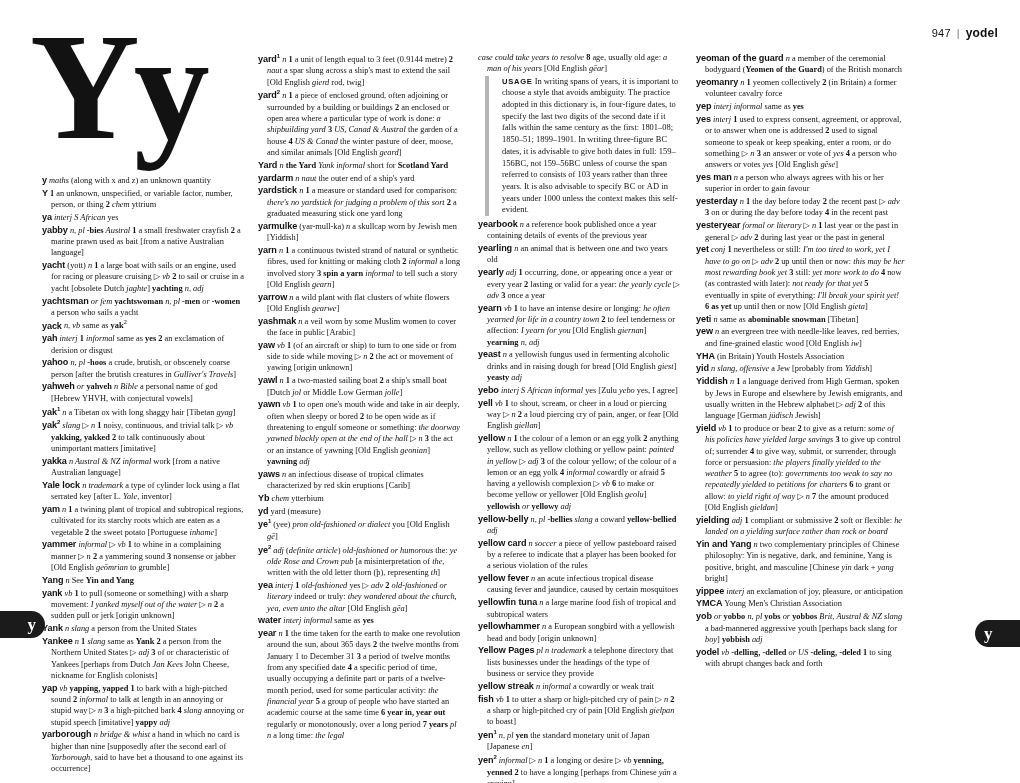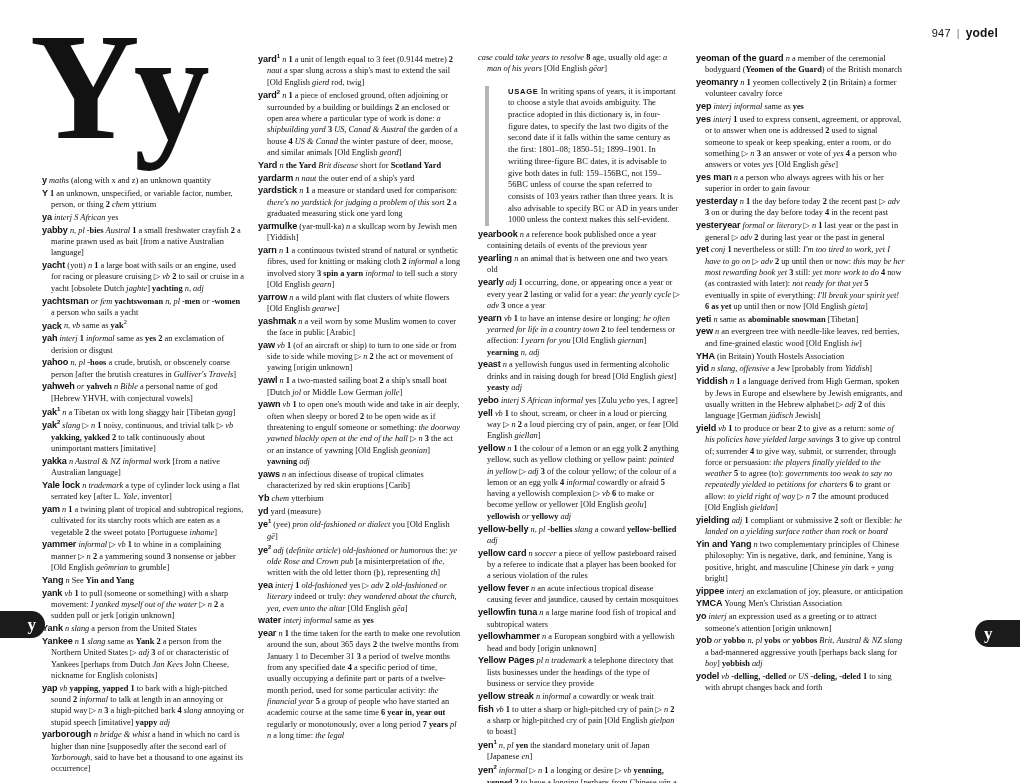--- a/index.html
+++ b/index.html
@@ -45,21 +45,21 @@
     margin:0 0 .5px 0;
     padding-left:9px;
     text-indent:-9px;
   }
   .hw{font-family:"Liberation Sans","DejaVu Sans",sans-serif;font-weight:700;font-size:9.1px;letter-spacing:-.1px;}
   .hw sup{font-size:6px;vertical-align:super;font-weight:700;}
   .sc{font-variant:small-caps;letter-spacing:.2px;}
 
   
   .usage{
-    margin:11px 0 2px 0; padding-left:19px; text-indent:0;
+    margin:1px 0 2px 0; padding-left:13px; text-indent:0;
     border-left:4px solid #b6b6b6;
     margin-left:7px;
     font-size:8.45px; line-height:1.385;
   }
   .usage .tag{
     font-family:"Liberation Sans","DejaVu Sans",sans-serif;
     font-weight:700;font-size:7.6px;letter-spacing:.7px;
   }
 
   
@@ -111,21 +111,21 @@
         <p class="entry"><span class="hw">Yang</span><span class="def"> <i>n</i> See <b>Yin and Yang</b></span></p>
         <p class="entry"><span class="hw">yank</span><span class="def"> <i>vb</i> <b>1</b> to pull (someone or something) with a sharp movement: <i>I yanked myself out of the water</i> ▷ <i>n</i> <b>2</b> a sudden pull or jerk  [origin unknown]</span></p>
         <p class="entry"><span class="hw">Yank</span><span class="def"> <i>n slang</i>  a person from the United States</span></p>
         <p class="entry"><span class="hw">Yankee</span><span class="def"> <i>n</i> <b>1</b> <i>slang</i> same as <b>Yank</b> <b>2</b> a person from the Northern United States ▷ <i>adj</i> <b>3</b> of or characteristic of Yankees  [perhaps from Dutch <i>Jan Kees</i> John Cheese, nickname for English colonists]</span></p>
         <p class="entry"><span class="hw">yap</span><span class="def"> <i>vb</i> <b>yapping, yapped</b> <b>1</b> to bark with a high-pitched sound <b>2</b> <i>informal</i> to talk at length in an annoying or stupid way ▷ <i>n</i> <b>3</b> a high-pitched bark <b>4</b> <i>slang</i> annoying or stupid speech  [imitative]  <b>yappy</b> <i>adj</i></span></p>
         <p class="entry"><span class="hw">yarborough</span><span class="def"> <i>n bridge &amp; whist</i> a hand in which no card is higher than nine  [supposedly after the second earl of <i>Yarborough</i>, said to have bet a thousand to one against its occurrence]</span></p>
       </div>
     <div class="col col2">
         <p class="entry"><span class="hw">yard<sup>1</sup></span><span class="def"> <i>n</i> <b>1</b> a unit of length equal to 3 feet (0.9144 metre) <b>2</b> <i>naut</i> a spar slung across a ship's mast to extend the sail  [Old English <i>gierd</i> rod, twig]</span></p>
         <p class="entry"><span class="hw">yard<sup>2</sup></span><span class="def"> <i>n</i> <b>1</b> a piece of enclosed ground, often adjoining or surrounded by a building or buildings <b>2</b> an enclosed or open area where a particular type of work is done: <i>a shipbuilding yard</i> <b>3</b> <i>US, Canad &amp; Austral</i> the garden of a house <b>4</b> <i>US &amp; Canad</i> the winter pasture of deer, moose, and similar animals  [Old English <i>geard</i>]</span></p>
-        <p class="entry"><span class="hw">Yard</span><span class="def"> <i>n</i> <b>the Yard</b> <i>Brit disease</i> short for <b>Scotland Yard</b></span></p>
+        <p class="entry"><span class="hw">Yard</span><span class="def"> <i>n</i> <b>the Yard</b> <i>Yank informal</i> short for <b>Scotland Yard</b></span></p>
         <p class="entry"><span class="hw">yardarm</span><span class="def"> <i>n</i> <i>naut</i> the outer end of a ship's yard</span></p>
         <p class="entry"><span class="hw">yardstick</span><span class="def"> <i>n</i> <b>1</b> a measure or standard used for comparison: <i>there's no yardstick for judging a problem of this sort</i> <b>2</b> a graduated measuring stick one yard long</span></p>
         <p class="entry"><span class="hw">yarmulke</span><span class="def"> (yar-mull-ka) <i>n</i>  a skullcap worn by Jewish men  [Yiddish]</span></p>
         <p class="entry"><span class="hw">yarn</span><span class="def"> <i>n</i> <b>1</b> a continuous twisted strand of natural or synthetic fibres, used for knitting or making cloth <b>2</b> <i>informal</i> a long involved story <b>3</b> <b>spin a yarn</b> <i>informal</i> to tell such a story  [Old English <i>gearn</i>]</span></p>
         <p class="entry"><span class="hw">yarrow</span><span class="def"> <i>n</i>  a wild plant with flat clusters of white flowers  [Old English <i>gearwe</i>]</span></p>
         <p class="entry"><span class="hw">yashmak</span><span class="def"> <i>n</i>  a veil worn by some Muslim women to cover the face in public  [Arabic]</span></p>
         <p class="entry"><span class="hw">yaw</span><span class="def"> <i>vb</i> <b>1</b> (of an aircraft or ship) to turn to one side or from side to side while moving ▷ <i>n</i> <b>2</b> the act or movement of yawing  [origin unknown]</span></p>
         <p class="entry"><span class="hw">yawl</span><span class="def"> <i>n</i> <b>1</b> a two-masted sailing boat <b>2</b> a ship's small boat  [Dutch <i>jol</i> or Middle Low German <i>jolle</i>]</span></p>
         <p class="entry"><span class="hw">yawn</span><span class="def"> <i>vb</i> <b>1</b> to open one's mouth wide and take in air deeply, often when sleepy or bored <b>2</b> to be open wide as if threatening to engulf someone or something: <i>the doorway yawned blackly open at the end of the hall</i> ▷ <i>n</i> <b>3</b> the act or an instance of yawning  [Old English <i>geonian</i>]  <b>yawning</b> <i>adj</i></span></p>
         <p class="entry"><span class="hw">yaws</span><span class="def"> <i>n</i>  an infectious disease of tropical climates characterized by red skin eruptions  [Carib]</span></p>
@@ -171,21 +171,20 @@
         <p class="entry"><span class="hw">yeti</span><span class="def"> <i>n</i> same as <b>abominable snowman</b>  [Tibetan]</span></p>
         <p class="entry"><span class="hw">yew</span><span class="def"> <i>n</i>  an evergreen tree with needle-like leaves, red berries, and fine-grained elastic wood  [Old English <i>iw</i>]</span></p>
         <p class="entry"><span class="hw">YHA</span><span class="def">  (in Britain) Youth Hostels Association</span></p>
         <p class="entry"><span class="hw">yid</span><span class="def"> <i>n slang, offensive</i>  a Jew  [probably from <i>Yiddish</i>]</span></p>
         <p class="entry"><span class="hw">Yiddish</span><span class="def"> <i>n</i> <b>1</b> a language derived from High German, spoken by Jews in Europe and elsewhere by Jewish emigrants, and usually written in the Hebrew alphabet ▷ <i>adj</i> <b>2</b> of this language  [German <i>jüdisch</i> Jewish]</span></p>
         <p class="entry"><span class="hw">yield</span><span class="def"> <i>vb</i> <b>1</b> to produce or bear <b>2</b> to give as a return: <i>some of his policies have yielded large savings</i> <b>3</b> to give up control of; surrender <b>4</b> to give way, submit, or surrender, through force or persuasion: <i>the players finally yielded to the weather</i> <b>5</b> to agree (to): <i>governments too weak to say no repeatedly yielded to petitions for charters</i> <b>6</b> to grant or allow: <i>to yield right of way</i> ▷ <i>n</i> <b>7</b> the amount produced  [Old English <i>gieldan</i>]</span></p>
         <p class="entry"><span class="hw">yielding</span><span class="def"> <i>adj</i> <b>1</b> compliant or submissive <b>2</b> soft or flexible: <i>he landed on a yielding surface rather than rock or board</i></span></p>
         <p class="entry"><span class="hw">Yin and Yang</span><span class="def"> <i>n</i>  two complementary principles of Chinese philosophy: Yin is negative, dark, and feminine, Yang is positive, bright, and masculine  [Chinese <i>yin</i> dark + <i>yang</i> bright]</span></p>
         <p class="entry"><span class="hw">yippee</span><span class="def"> <i>interj</i>  an exclamation of joy, pleasure, or anticipation</span></p>
         <p class="entry"><span class="hw">YMCA</span><span class="def">  Young Men's Christian Association</span></p>
-        <p class="entry"><span class="hw">yo</span><span class="def"> <i>interj</i>  an expression used as a greeting or to attract someone's attention  [origin unknown]</span></p>
         <p class="entry"><span class="hw">yob</span><span class="def"> <i>or</i> <b>yobbo</b> <i>n</i>, <i>pl</i> <b>yobs</b> <i>or</i> <b>yobbos</b> <i>Brit</i>, <i>Austral &amp; NZ slang</i>  a bad-mannered aggressive youth  [perhaps back slang for <i>boy</i>]  <b>yobbish</b> <i>adj</i></span></p>
         <p class="entry"><span class="hw">yodel</span><span class="def"> <i>vb</i> <b>-delling, -delled</b> <i>or US</i> <b>-deling, -deled</b> <b>1</b> to sing with abrupt changes back and forth</span></p>
       </div>
   </div>
 
   <div class="thumb thumb-left">
     <span class="glyph">y</span>
   </div>
   <div class="thumb thumb-right">
     <span class="glyph">y</span>

